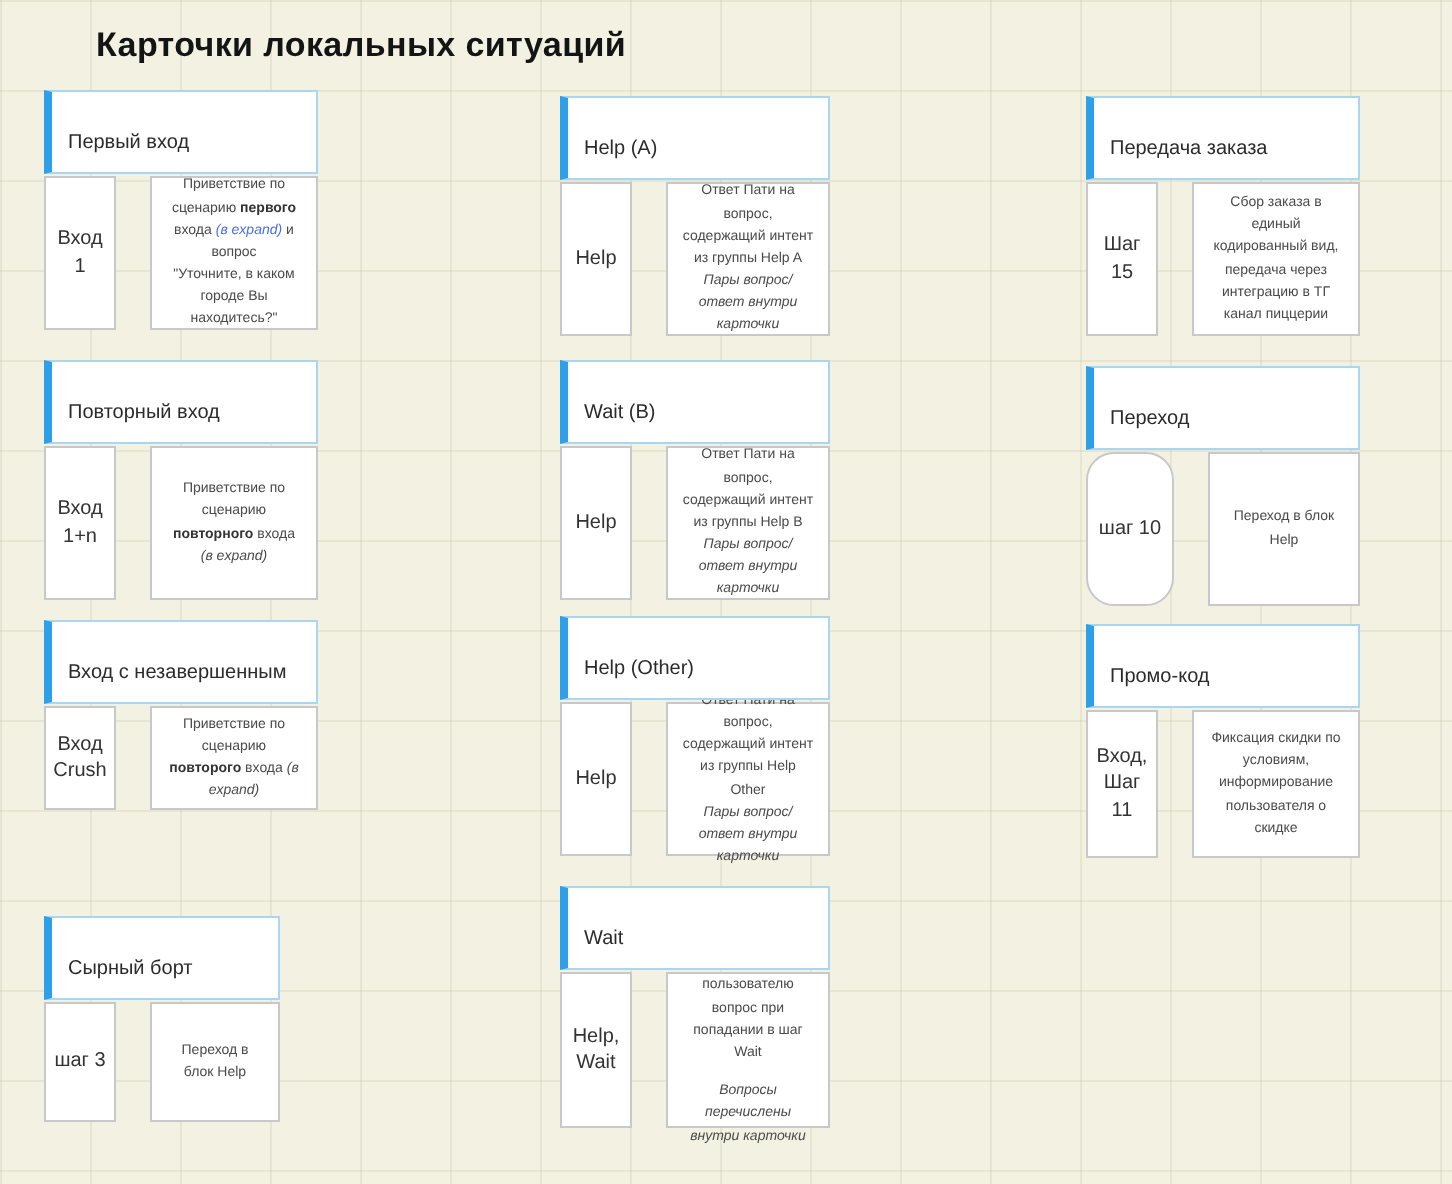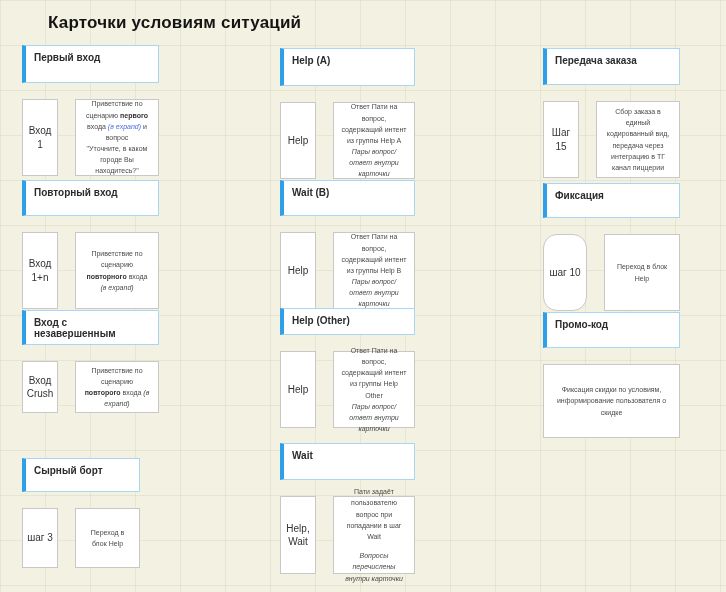--- a/index.html
+++ b/index.html
@@ -13,41 +13,41 @@
     background-size:45px 45px;
   }
   .page-title{
     position:absolute;left:48px;top:13px;
     font-size:17px;font-weight:bold;color:#141414;letter-spacing:.2px;
   }
   .card{position:absolute;}
   .hdr{
     position:relative;box-sizing:border-box;background:#ffffff;
     border:1px solid #a9d6f3;border-left:4px solid #2da0e8;
-    padding:6px 8px;font-size:10px;color:#2b2b2b;font-weight:bold;
-  }
-  .bod{display:flex;gap:17px;margin-top:16px;}
+    padding:20px 8px;font-size:10px;color:#2b2b2b;
+  }
+  .bod{display:flex;gap:17px;margin-top:1px;}
   .cell{
     box-sizing:border-box;background:#ffffff;border:1px solid #c8c8c8;
     display:flex;align-items:center;justify-content:center;text-align:center;
   }
   .cl{width:36px;flex:none;font-size:10px;color:#333;line-height:1.35;padding:2px;}
   .cl.wide{width:44px;border-radius:14px;}
   .cr{flex:1;font-size:7px;color:#4a4a4a;line-height:1.6;padding:4px 7px;flex-direction:column;}
   .desc b{color:#333;}
   .lnk{color:#4a6de0;font-style:italic;}
   .em{font-style:italic;display:block;}
   .gap{margin-top:8px;}
 </style>
 </head>
 <body>
 
 <div id="board">
 
-  <div class="page-title">Карточки условиям ситуаций</div>
+  <div class="page-title">Карточки локальных ситуаций</div>
 
   <div class="card" style="left:22px;top:45px;width:137px">
     <div class="hdr" style="height:38px">
       <span>Первый вход</span>
     </div>
     <div class="bod" style="height:77px">
       <div class="cell cl">
         <span>Вход 1</span>
       </div>
       <div class="cell cr">
@@ -177,36 +177,39 @@
         <span>Шаг 15</span>
       </div>
       <div class="cell cr">
         <div class="desc">Сбор заказа в единый кодированный вид, передача через интеграцию в ТГ канал пиццерии</div>
       </div>
     </div>
   </div>
 
   <div class="card" style="left:543px;top:183px;width:137px">
     <div class="hdr" style="height:35px">
-      <span>Фиксация</span>
+      <span>Переход</span>
     </div>
     <div class="bod" style="height:77px">
       <div class="cell cl wide">
         <span>шаг 10</span>
       </div>
       <div class="cell cr">
         <div class="desc">Переход в блок Help</div>
       </div>
     </div>
   </div>
 
   <div class="card" style="left:543px;top:312px;width:137px">
     <div class="hdr" style="height:36px">
       <span>Промо-код</span>
     </div>
     <div class="bod" style="height:74px">
+      <div class="cell cl">
+        <span>Вход, Шаг 11</span>
+      </div>
       <div class="cell cr">
         <div class="desc">Фиксация скидки по условиям, информирование пользователя о скидке</div>
       </div>
     </div>
   </div>
 
 </div>
 
 </body></html>

